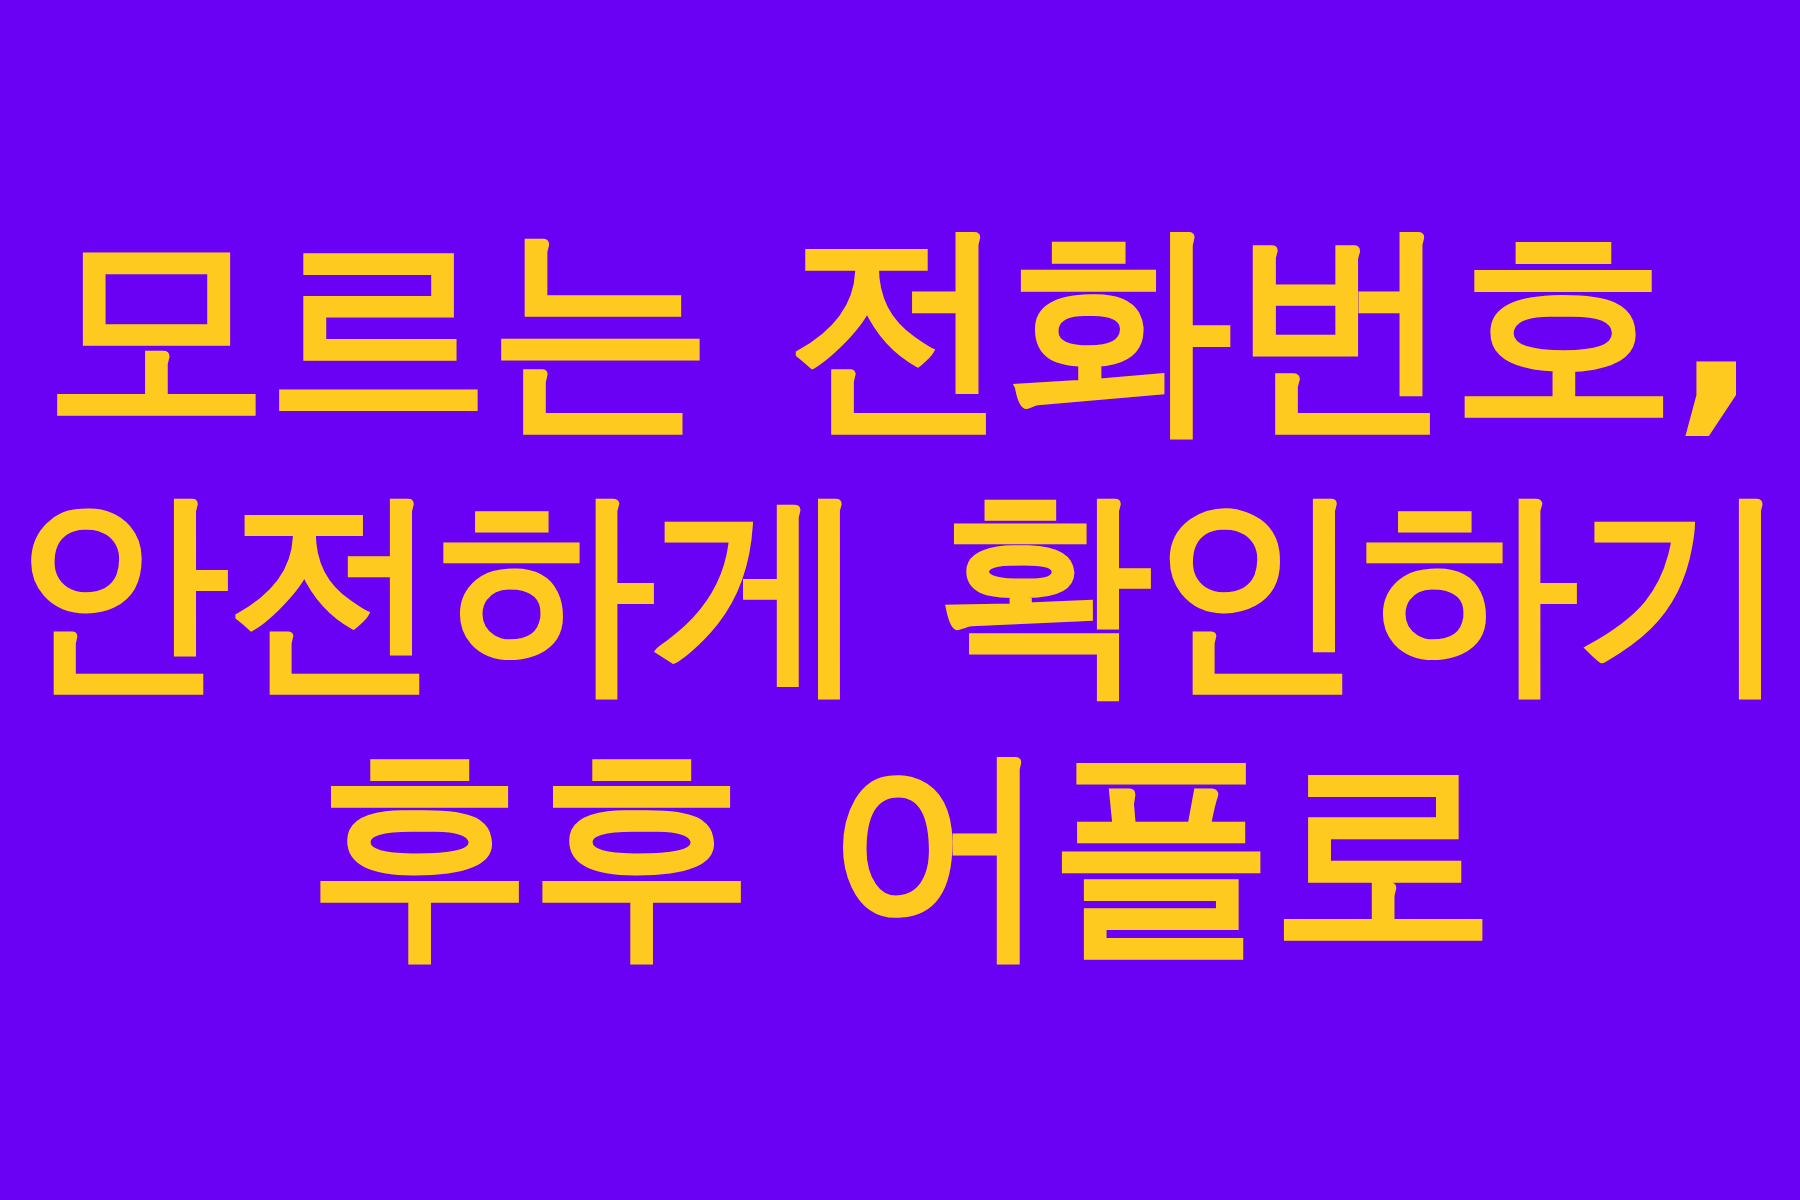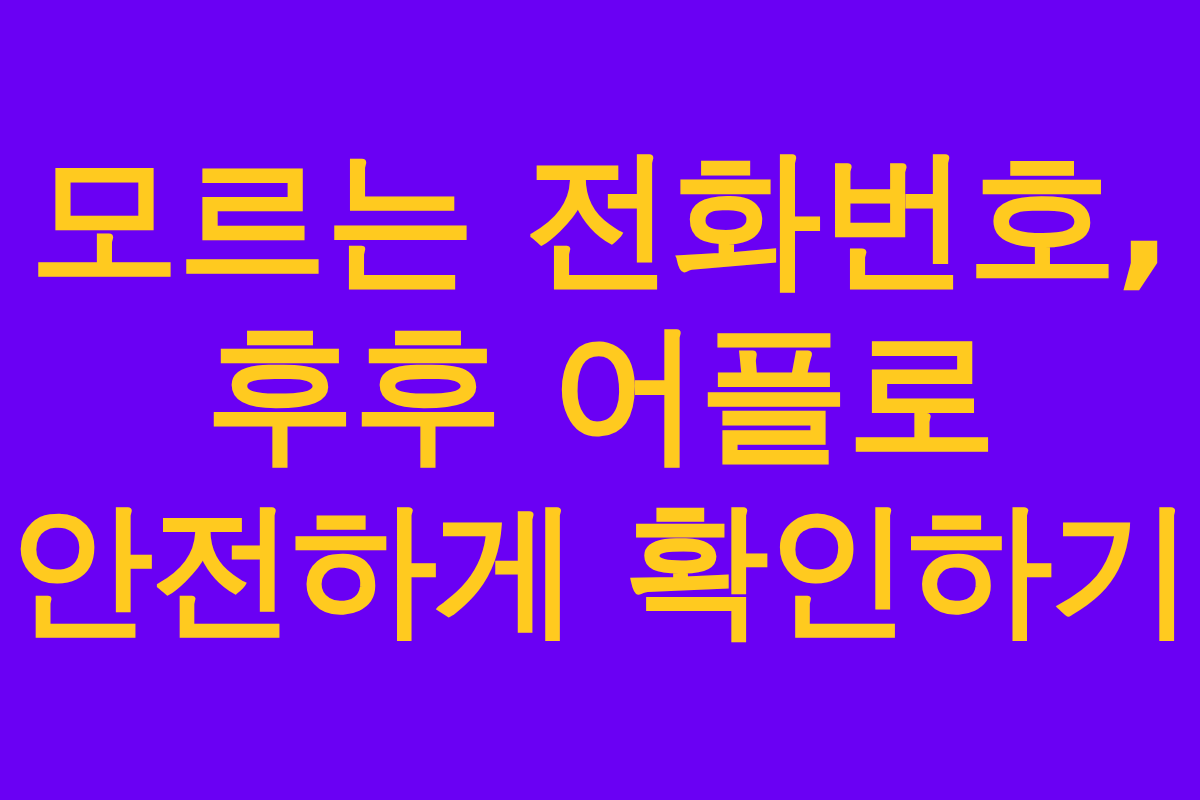--- a/index.html
+++ b/index.html
@@ -70,19 +70,19 @@
 </style>
 </head>
 <body>
 
 <div id="banner" style="background: rgb(106, 0, 244);">
 
   <div id="headline">
 
     <span class="headline-line line-1" style="color: rgb(255, 202, 31);">모르는 전화번호,</span>
 
+    <span class="headline-line line-3" style="color: rgb(255, 202, 31); font-size: 145px;">안전하게 확인하기</span>
+
     <span class="headline-line line-2" style="color: rgb(255, 202, 31);">후후 어플로</span>
-
-    <span class="headline-line line-3" style="color: rgb(255, 202, 31); font-size: 145px;">안전하게 확인하기</span>
 
   </div>
 
 </div>
 
 </body></html>

